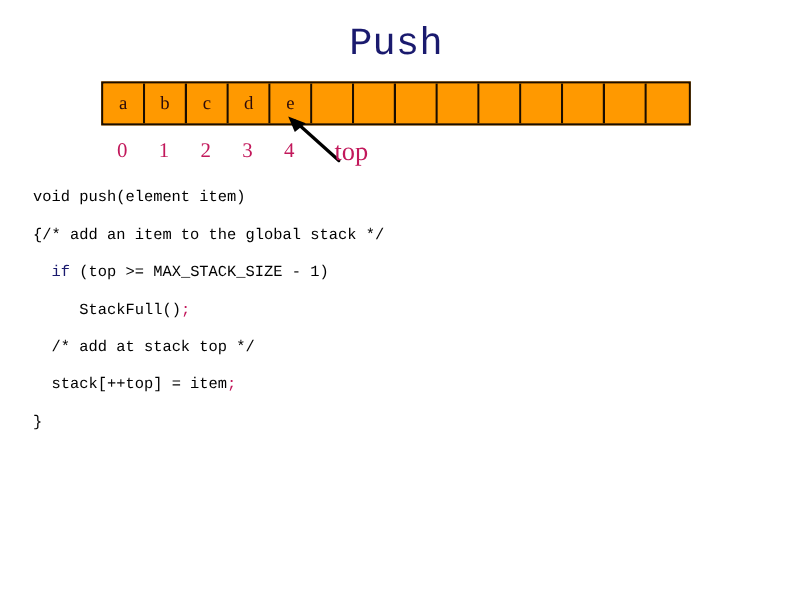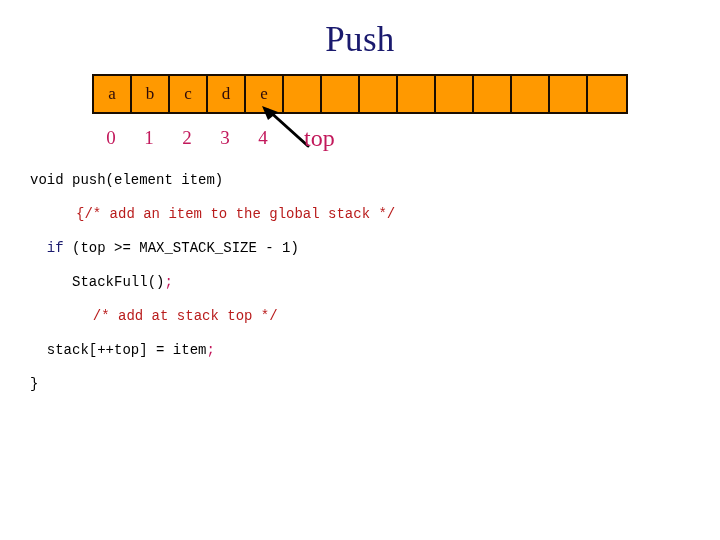--- a/index.html
+++ b/index.html
@@ -23,21 +23,21 @@
     height: 540px;
   }
 
   
   #title {
     position: absolute;
     left: 0;
     top: 20px;
     width: 720px;
     text-align: center;
-    font-family: Liberation Serif, serif;
+    font-family: Liberation Mono, monospace;
     font-size: 35px;
     line-height: 40px;
     color: #1a1a6e;
     letter-spacing: 0.3px;
   }
 
   
   #stack-array {
     position: absolute;
     left: 92px;
@@ -110,21 +110,21 @@
     width: 660px;
     font-family: "Liberation Mono", monospace;
     font-size: 14px;
     line-height: 34px;
     white-space: pre;
     color: #000000;
   }
   .code-line {
     white-space: pre;
   }
-  .tok-comment { color: #b91c1c; margin-left: 46px; }
+  .tok-comment { color: #000000; }
   .tok-kw      { color: #1a1a6e; }
   .tok-punct   { color: #c2185b; }
   .tok-plain   { color: #000000; }
 </style>
 </head>
 <body>
 
 <div id="slide">
 
   <div id="title">Push</div>

